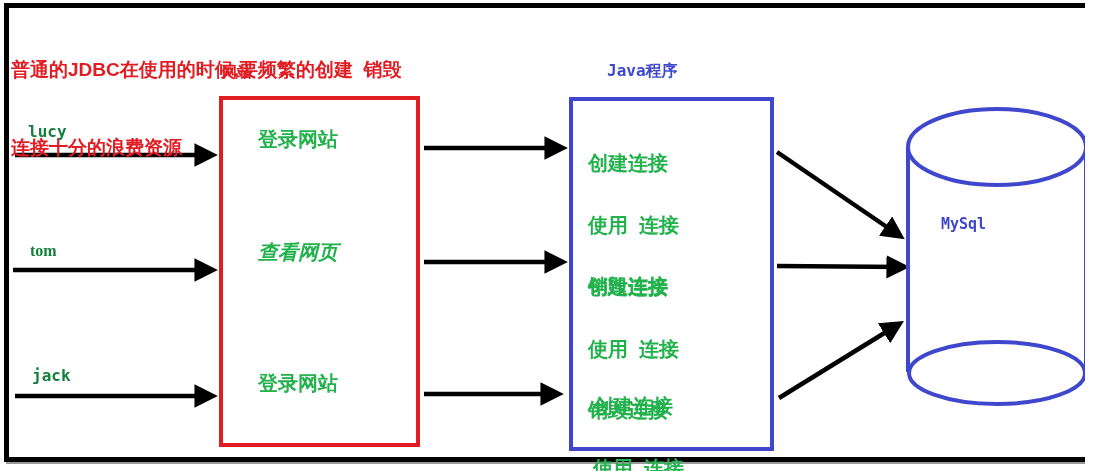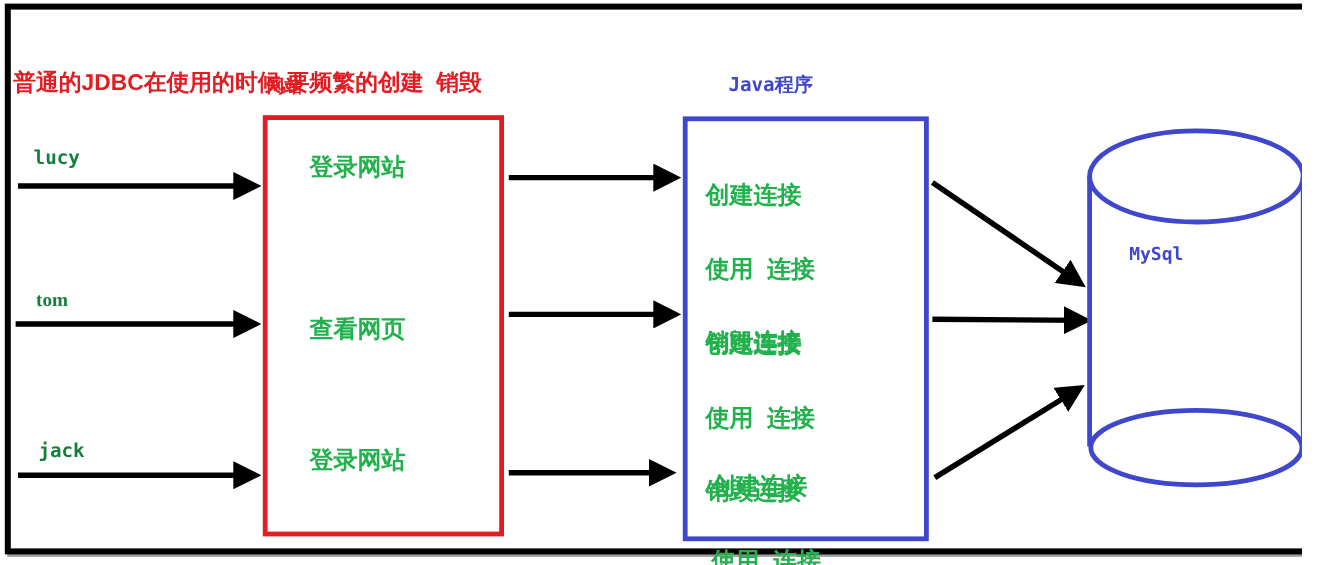--- a/index.html
+++ b/index.html
@@ -85,30 +85,31 @@
     <g stroke="#3f48cc" stroke-width="4" fill="none">
       <line x1="908" y1="147" x2="908" y2="372"></line>
       <line x1="1086" y1="147" x2="1086" y2="368"></line>
       <ellipse cx="997" cy="147" rx="89" ry="38"></ellipse>
       <ellipse cx="997" cy="373" rx="88" ry="31"></ellipse>
     </g>
   </svg>
 
   <div class="abs note">
     <div>普通的JDBC在使用的时候,要频繁的创建  销毁</div>
+    <div>连接十分的浪费资源</div>
   </div>
 
   <div class="abs user-label" style="left:28px;top:122px;">lucy</div>
   <div class="abs user-label" style="left:30px;top:242px;font-family:Liberation Serif, serif;">tom</div>
   <div class="abs user-label" style="left:32px;top:366px;">jack</div>
 
   <div class="abs red-label" style="left:222px;top:63px;">网站</div>
   <div class="abs box-red"></div>
   <div class="abs green-text" style="left:258px;top:126px;">登录网站</div>
-  <div class="abs green-text" style="left:258px;top:261px;">查看网页</div>
+  <div class="abs green-text" style="left:258px;top:239px;font-style:italic;">查看网页</div>
   <div class="abs green-text" style="left:258px;top:370px;">登录网站</div>
 
   <div class="abs blue-label" style="left:571px;top:61px;margin-left:36px;">Java程序</div>
   <div class="abs box-blue"></div>
 
   <div class="abs green-text jblock" style="left:588px;top:112px;">
     <div>创建连接</div>
     <div>使用  连接</div>
     <div>销毁连接</div>
   </div>
@@ -118,15 +119,15 @@
     <div>使用  连接</div>
     <div>销毁连接</div>
   </div>
 
   <div class="abs green-text jblock" style="left:593px;top:355px;">
     <div>创建连接</div>
     <div>使用  连接</div>
     
   </div>
 
-  <div class="abs mysql-label" style="left:941px;top:203px;">MySql</div>
+  <div class="abs mysql-label" style="left:941px;top:215px;">MySql</div>
 
 </div>
 
 </body></html>

